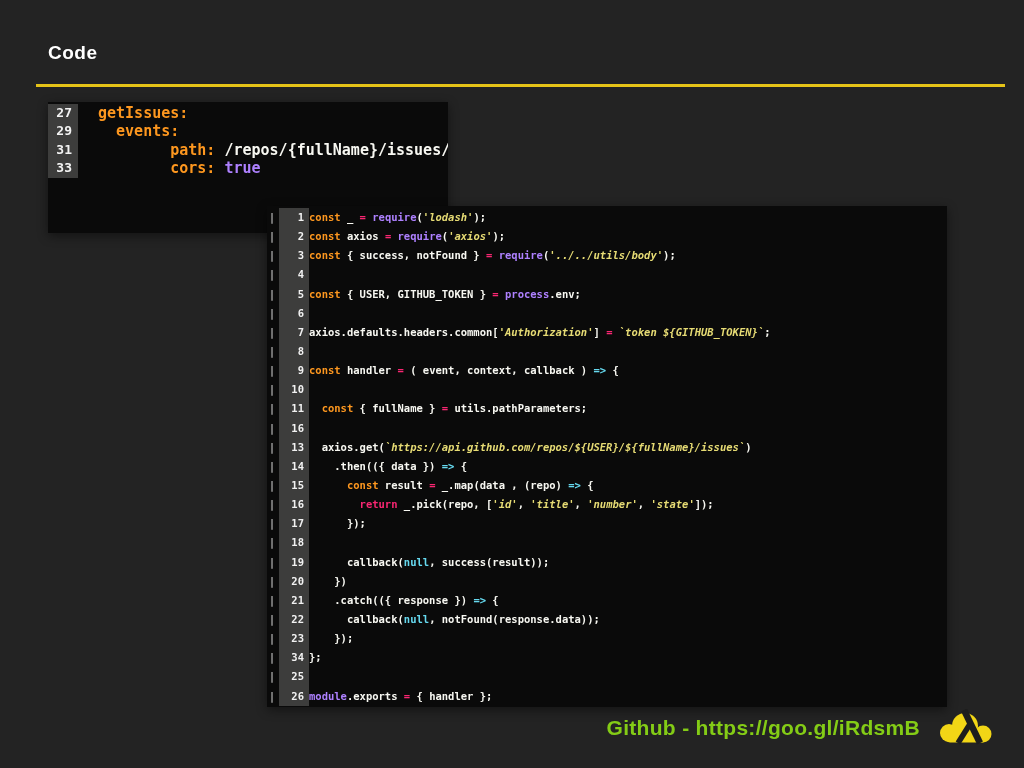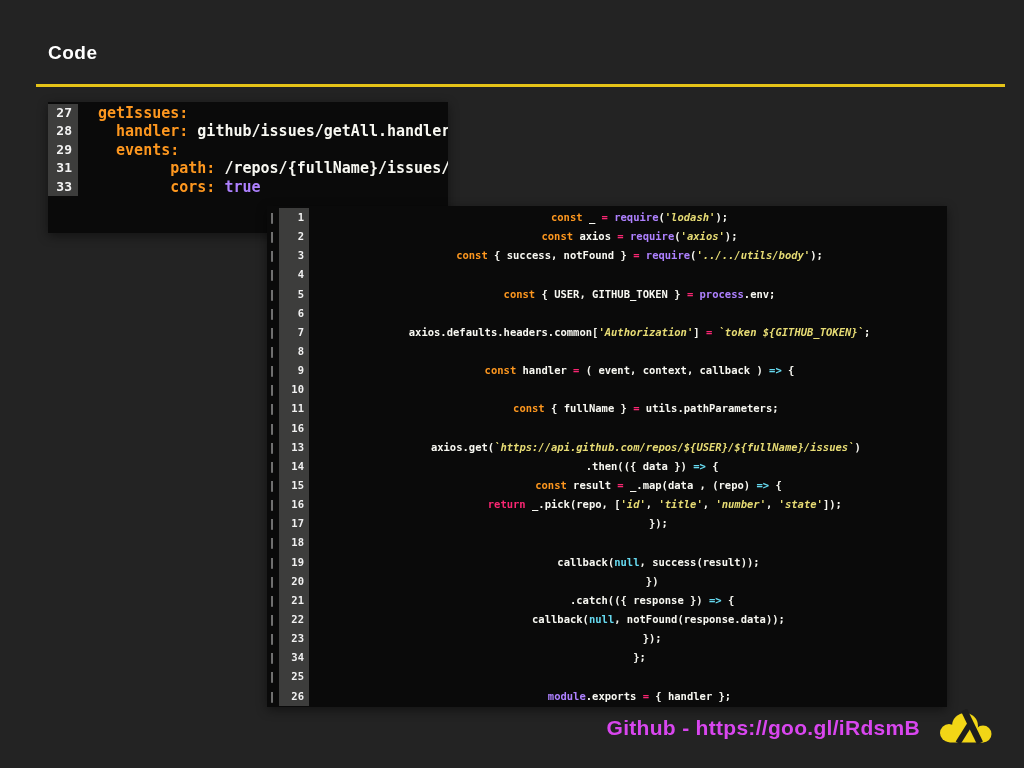--- a/index.html
+++ b/index.html
@@ -21,49 +21,45 @@
   .code-line{display:flex;}
   #yaml-block .code-line{height:18.4px;line-height:18.4px;font-size:15px;}
   #js-block   .code-line{height:19.15px;line-height:19.15px;font-size:10.5px;}
 
   .pipe{flex:0 0 12px;color:#b9b9b9;font-size:10px;text-align:left;padding-left:2px;box-sizing:border-box;}
   .lnum{background:var(--gutter,#3d3d3c);color:#f2f2f2;text-align:right;box-sizing:border-box;}
   #yaml-block .lnum{flex:0 0 30px;padding-right:6px;font-size:13px;}
   #js-block   .lnum{flex:0 0 30px;padding-right:5px;font-size:10.5px;}
   .lcode{flex:1;white-space:pre;overflow:hidden;box-sizing:border-box;}
   #yaml-block .lcode{padding-left:20px;}
-  #js-block   .lcode{padding-left:23px;text-align:center;}
+  #js-block   .lcode{padding-left:0;}
 
   .t-kw{color:var(--c-kw,#fd971f);}
   .t-op{color:var(--c-op,#f92672);}
   .t-bi{color:var(--c-bi,#ae81ff);}
   .t-str{color:var(--c-str,#e6db74);font-style:italic;}
   .t-lit{color:var(--c-lit,#66d9ef);}
   .t-pl{color:var(--c-pl,#f8f8f2);}
 
   .footer{position:absolute;top:709px;right:28px;display:flex;align-items:center;gap:16px;}
-  .footer-text{color:#d946ef;font-size:21px;font-weight:bold;letter-spacing:.3px;}
+  .footer-text{color:#84cc16;font-size:21px;font-weight:bold;letter-spacing:.3px;}
   .logo{width:60px;height:37px;display:block;}
 </style>
 </head>
 <body>
 
 <div class="slide">
 
   <h1 class="slide-title">Code</h1>
   <div class="title-rule"></div>
 
   <div class="code-block" id="yaml-block">
       <div class="code-line">
         <span class="lnum">27</span>
         <span class="lcode"><span class="t-kw">getIssues:</span></span>
-      </div>
-      <div class="code-line">
-        <span class="lnum">28</span>
-        <span class="lcode"><span class="t-pl">  </span><span class="t-kw">handler:</span><span class="t-pl"> github/issues/getAll.handler</span></span>
       </div>
       <div class="code-line">
         <span class="lnum">29</span>
         <span class="lcode"><span class="t-pl">  </span><span class="t-kw">events:</span></span>
       </div>
       <div class="code-line">
         <span class="lnum">31</span>
         <span class="lcode"><span class="t-pl">        </span><span class="t-kw">path:</span><span class="t-pl"> /repos/{fullName}/issues/</span></span>
       </div>
       <div class="code-line">

